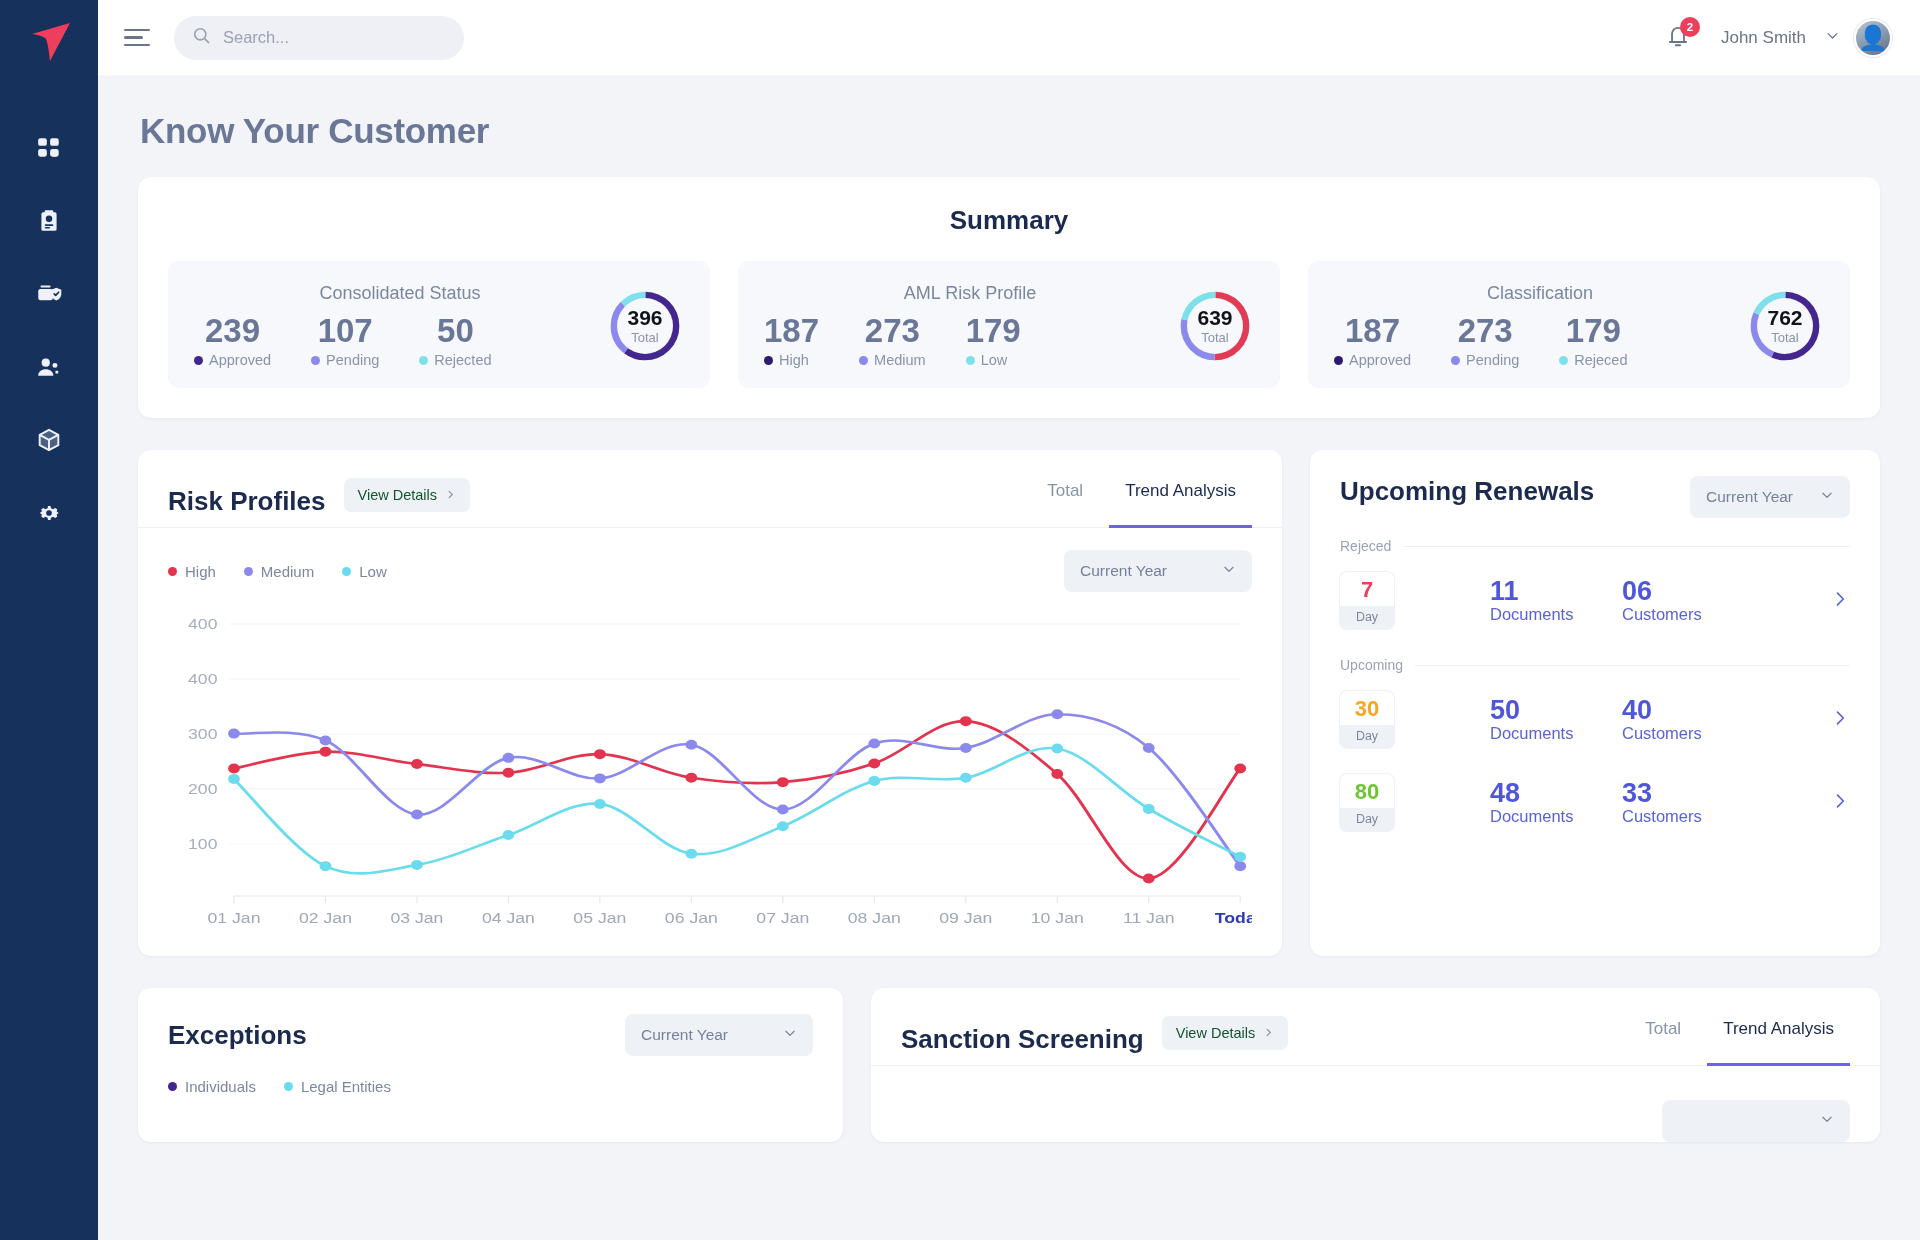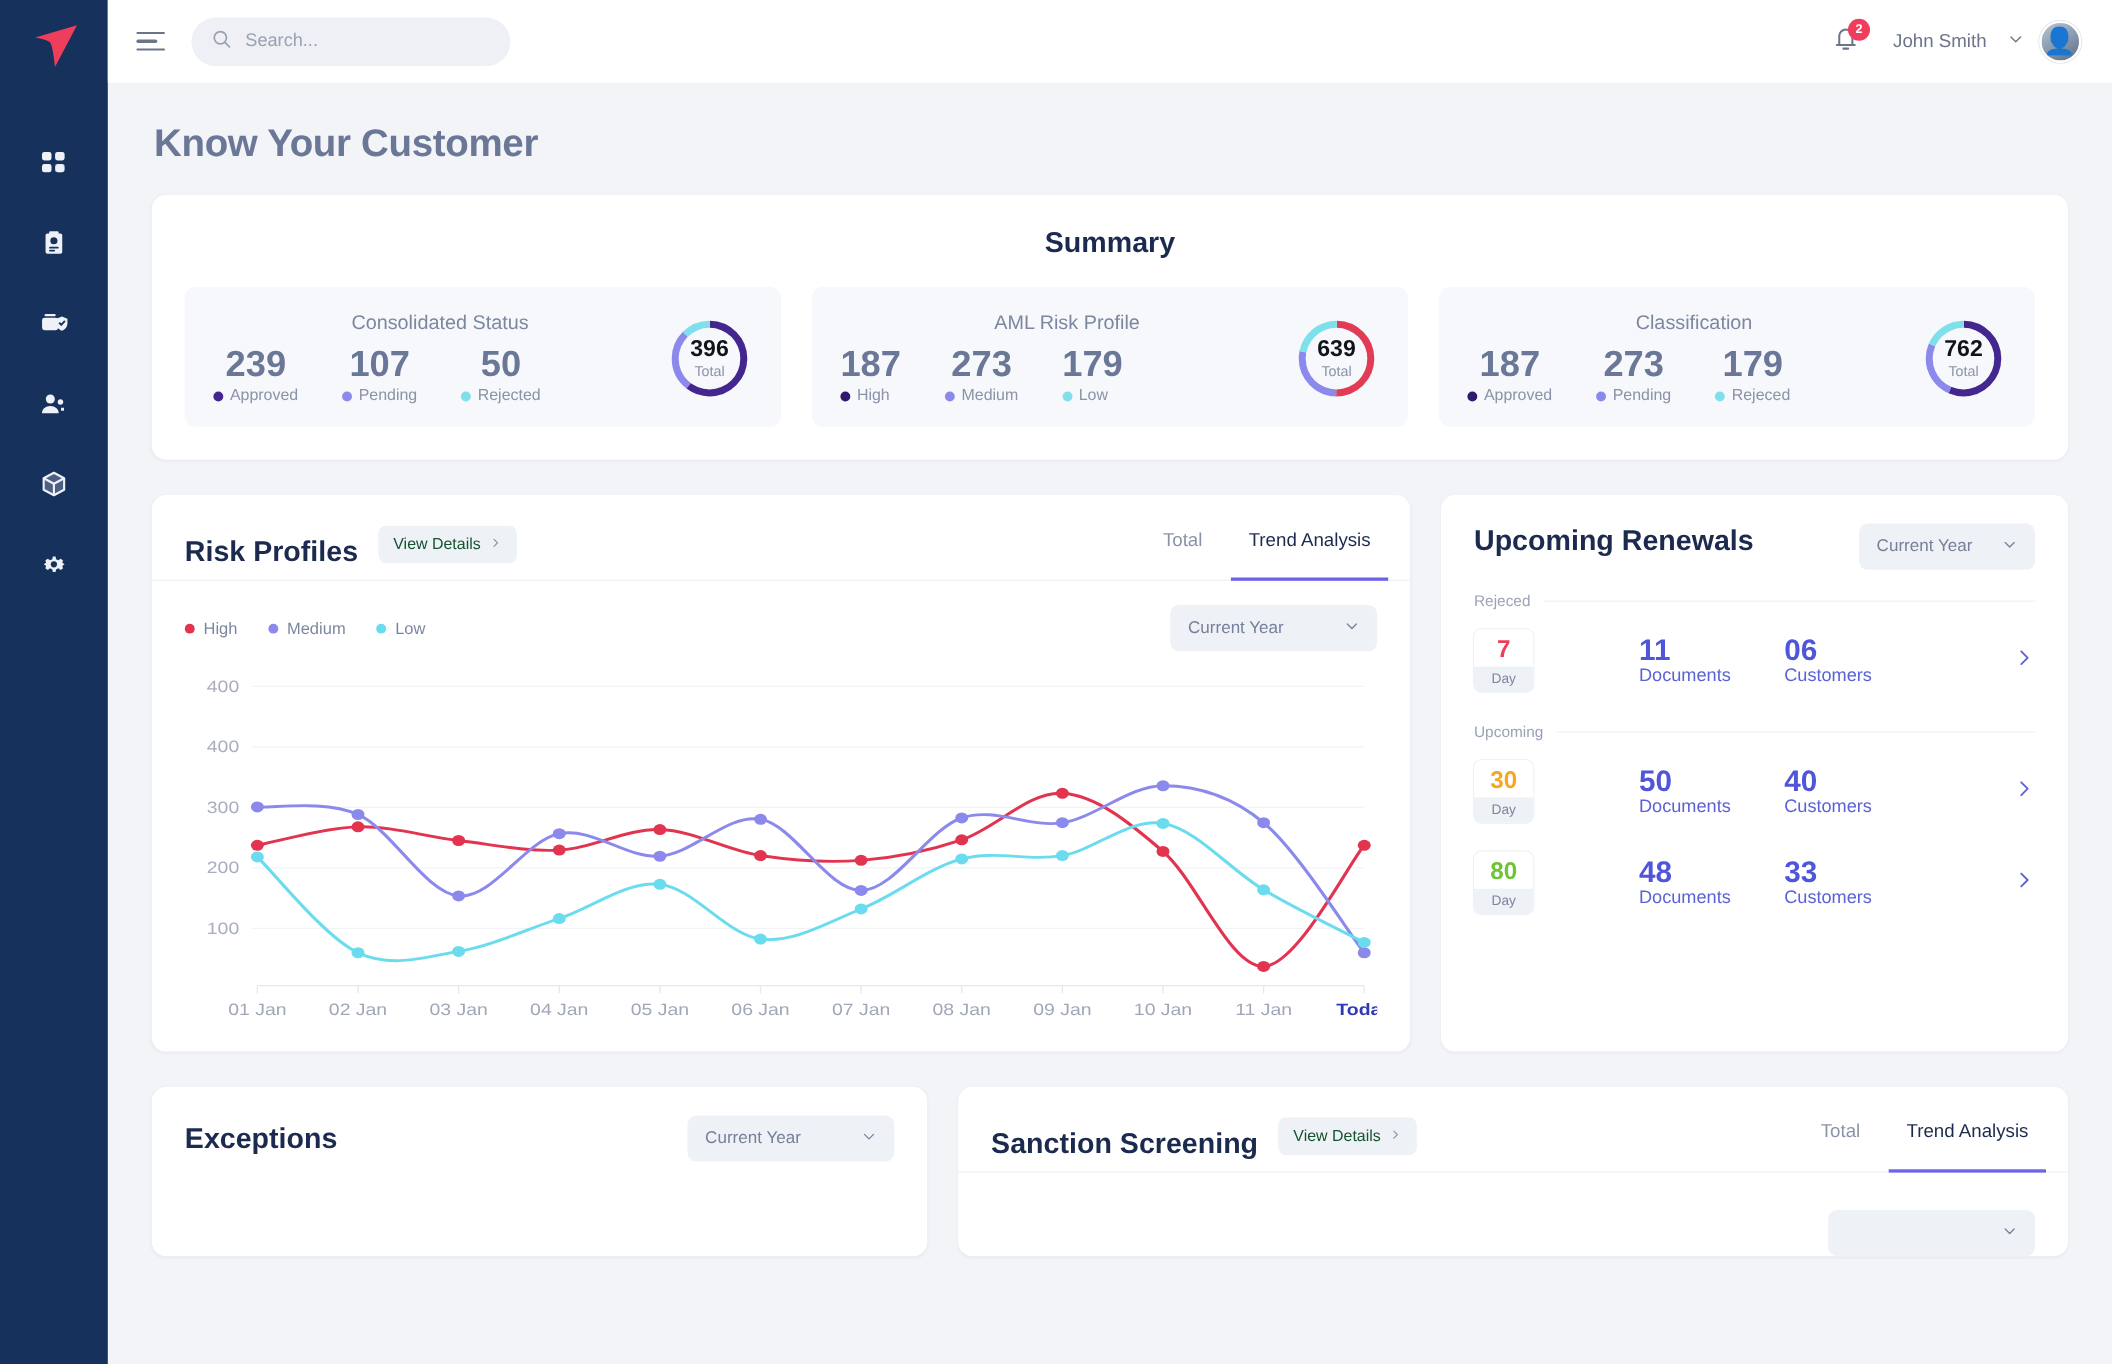--- a/index.html
+++ b/index.html
@@ -86,21 +86,21 @@
   }
   .donut .hole .n { font-size:21px; font-weight:bold; color:#11131a; line-height:1; }
   .donut .hole .t { font-size:13px; color:#8a93a8; margin-top:2px; }
 
   
   .row2 { display:flex; gap:28px; margin-bottom:32px; }
   .risk-card { flex:1 1 0; min-width:0; }
   .renew-card { width:570px; flex-shrink:0; }
 
   .card-head {
-    display:flex; align-items:center; padding:26px 20px 0 30px;
+    display:flex; align-items:center; padding:26px 30px 0 30px;
     border-bottom:1px solid #eef0f4; min-height:76px;
   }
   .card-title { font-size:26px; font-weight:bold; color:#1b2a4e; }
   .view-details {
     margin-left:18px; background:#eef1f6; border-radius:7px; padding:9px 14px;
     font-size:14.5px; color:#14532d; display:flex; align-items:center; gap:8px; cursor:pointer;
     align-self:flex-start; margin-top:2px;
   }
   .tabs { margin-left:auto; display:flex; gap:10px; align-self:stretch; }
   .tab {
@@ -562,20 +562,32 @@
             <span class="card-title">Exceptions</span>
             <div class="select" style="margin-left:auto">
               <span>Current Year</span>
               <span>
                 <svg width="14" height="14" viewBox="0 0 24 24" fill="none" stroke="#77809a" stroke-width="2" stroke-linecap="round" stroke-linejoin="round">
                     <path d="M5 9l7 7 7-7"></path>
                   </svg>
               </span>
             </div>
           </div>
+          <div class="exc-body">
+            <div class="legend" id="exc-legend">
+                <div class="legend-item">
+                  <span class="dot" style="background: rgb(68, 38, 143);"></span>
+                  <span>Individuals</span>
+                </div>
+                <div class="legend-item">
+                  <span class="dot" style="background: rgb(107, 220, 238);"></span>
+                  <span>Legal Entities</span>
+                </div>
+              </div>
+          </div>
         </section>
 
         <section class="card sanc-card">
           <div class="card-head">
             <span class="card-title">Sanction Screening</span>
             <span class="view-details">
               <span>View Details</span>
               <span>
                 <svg width="11" height="11" viewBox="0 0 24 24" fill="none" stroke="#8b93a6" stroke-width="2.4" stroke-linecap="round" stroke-linejoin="round">
                     <path d="M9 5l7 7-7 7"></path>

